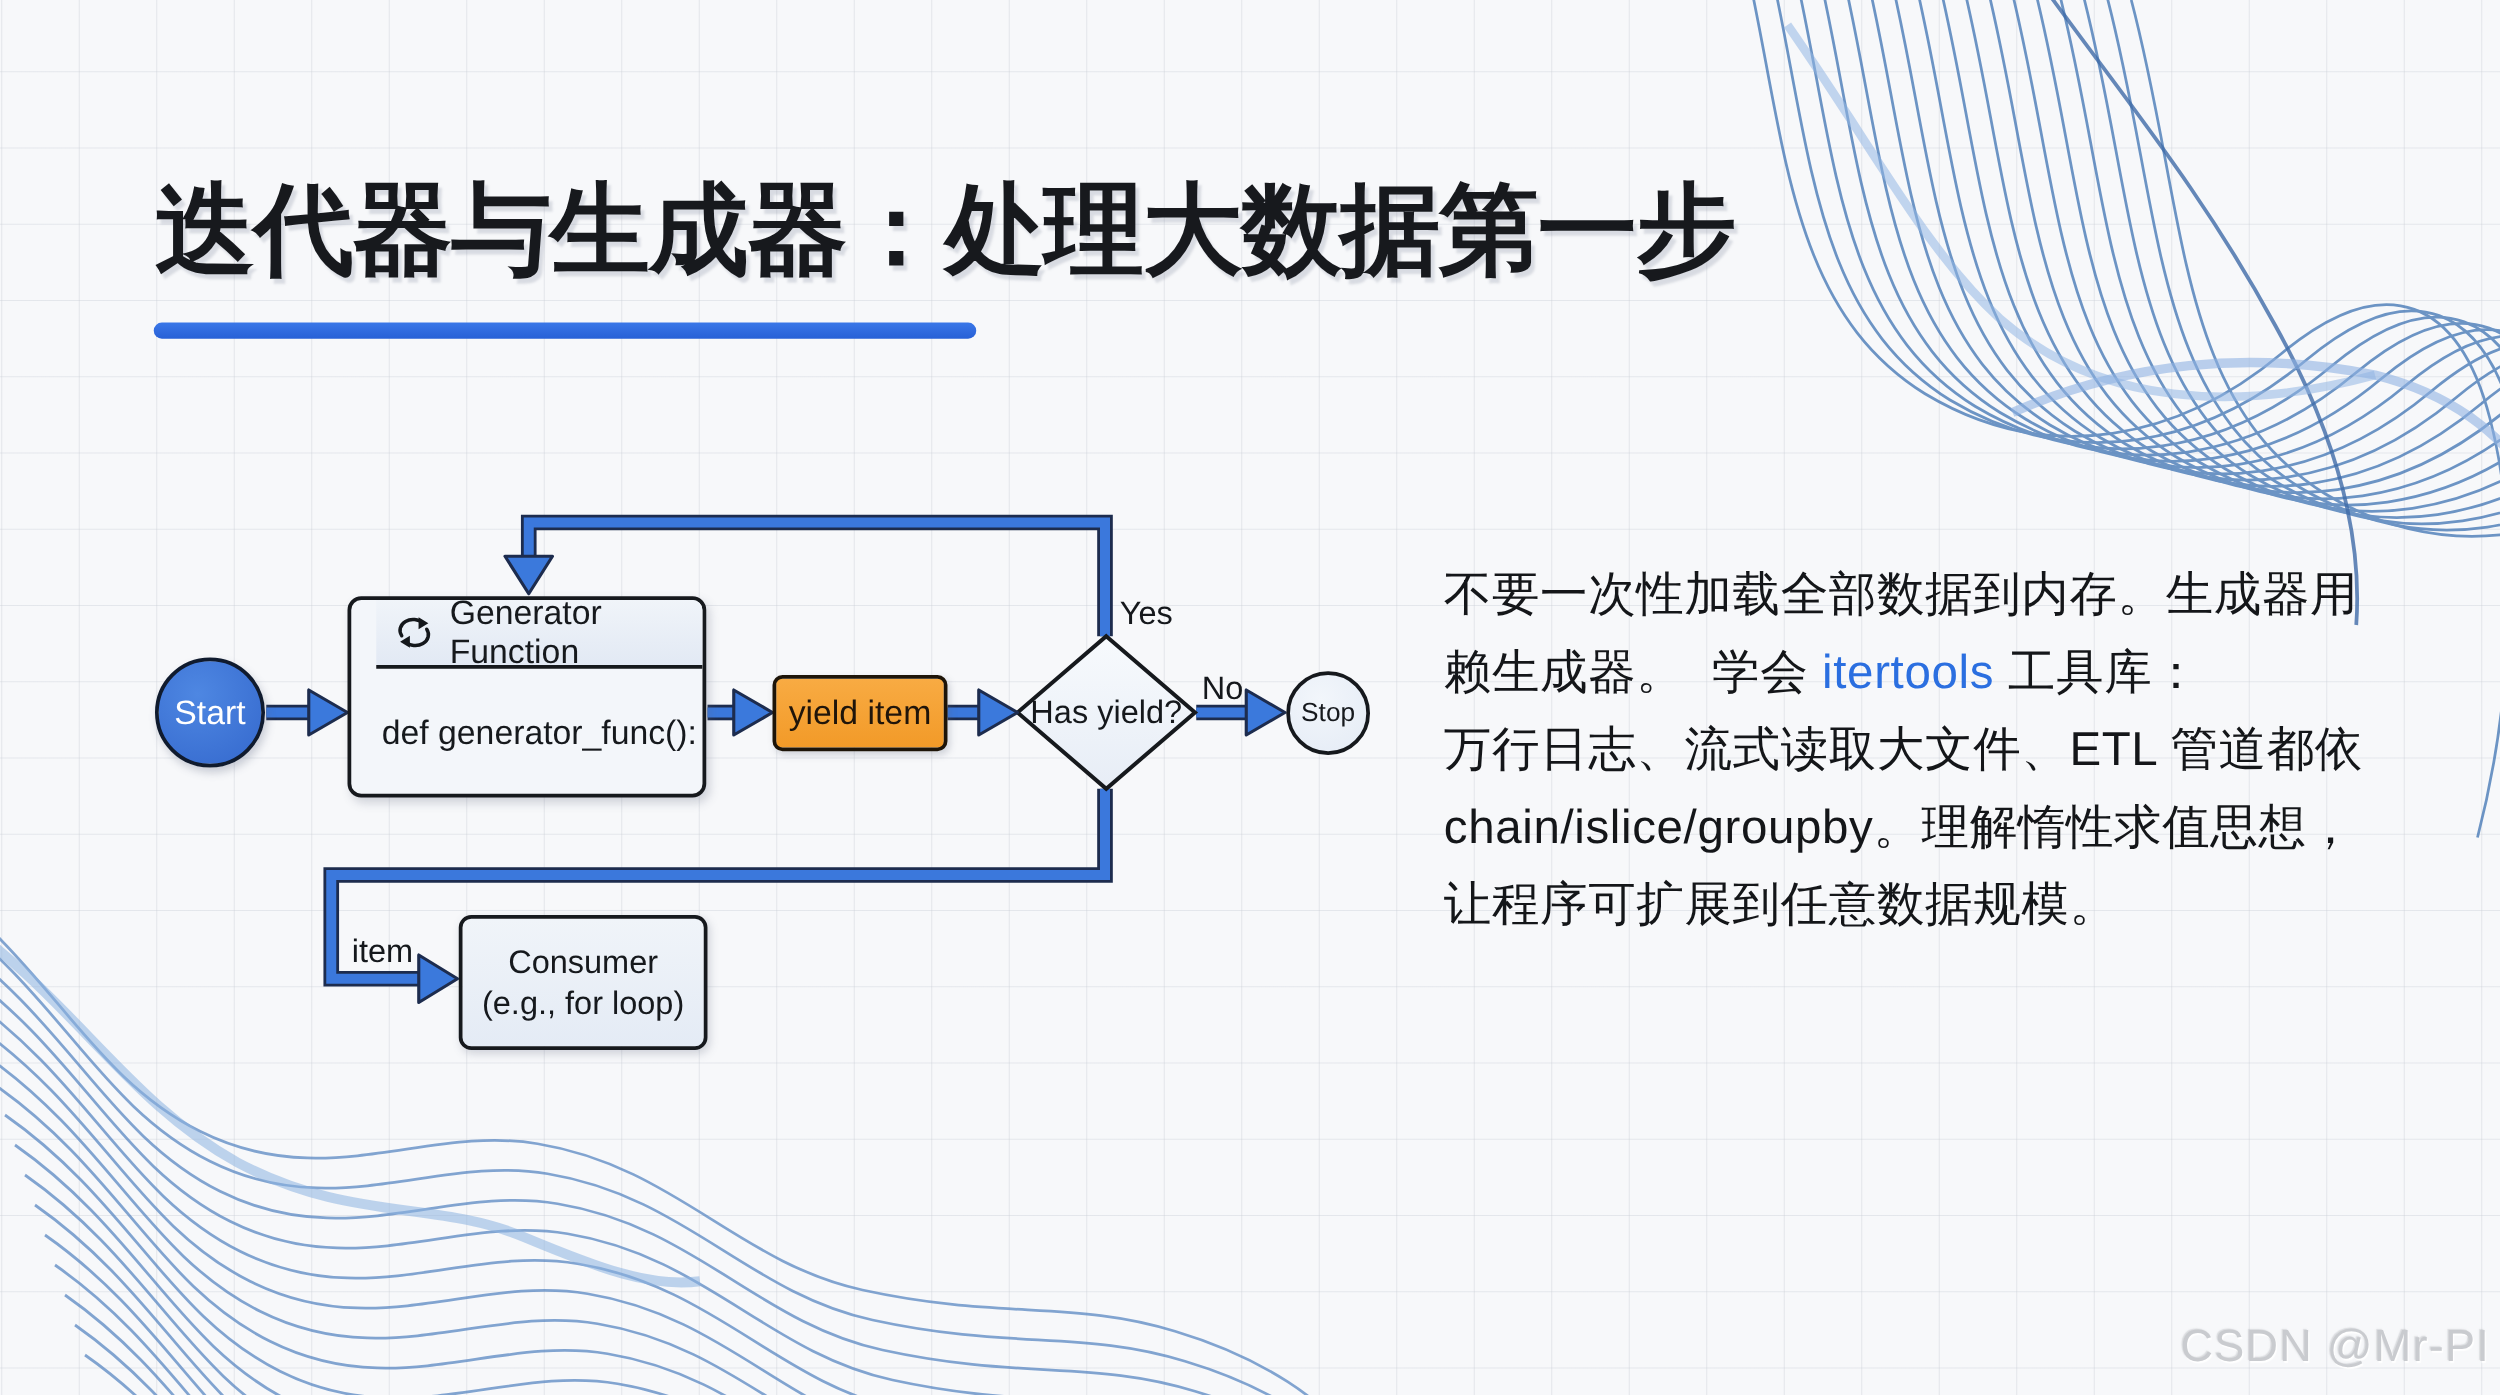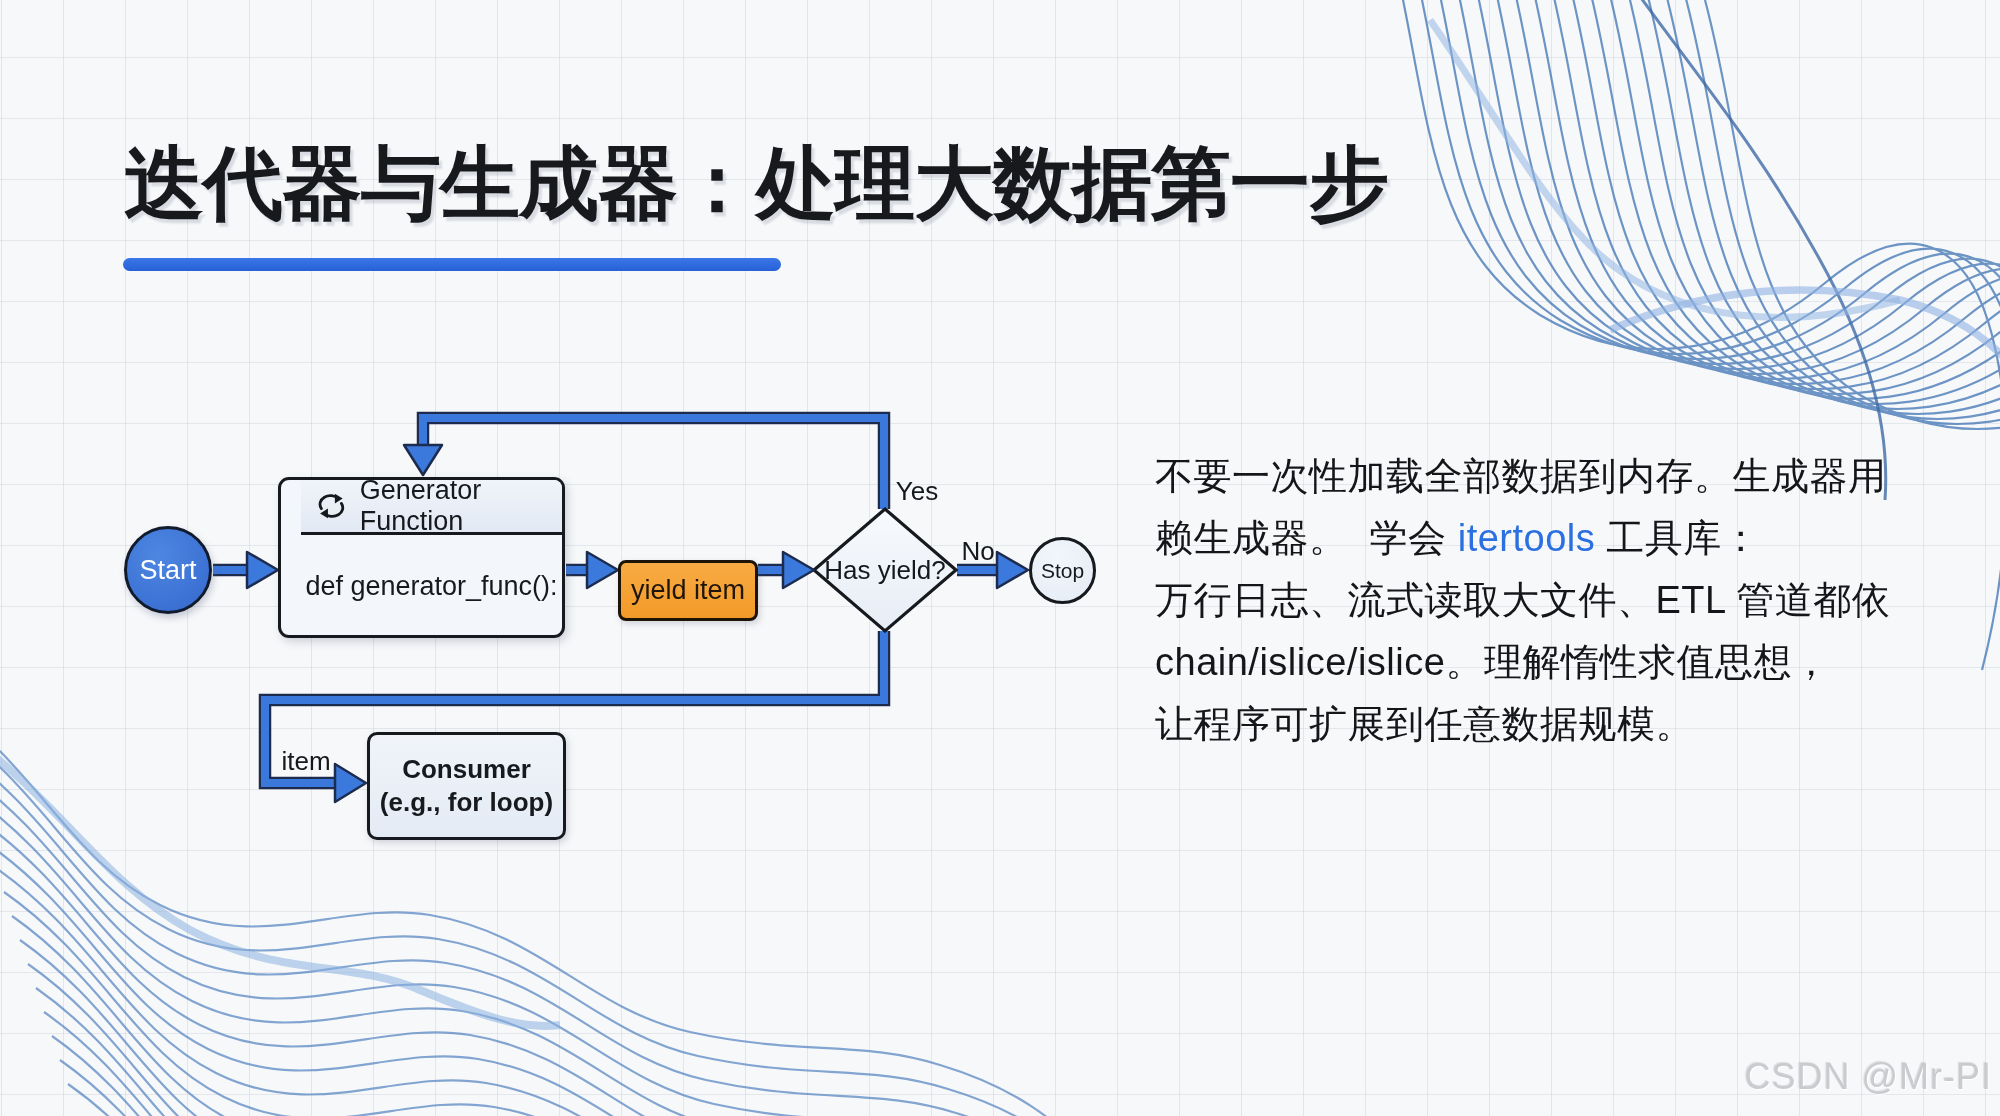--- a/index.html
+++ b/index.html
@@ -56,35 +56,33 @@
   .n-gen-body{
     height:103px;display:flex;align-items:center;justify-content:center;
     padding-bottom:16px;font-size:27px;
   }
   .n-yield{
     left:618px;top:540px;width:140px;height:61px;border-radius:8px;
     background:linear-gradient(#f8ab43,#f29a28);border:3px solid #1d1408;
     display:flex;align-items:center;justify-content:center;
     font-size:27px;color:#20150a;
     box-shadow:2px 3px 6px rgba(90,100,125,.25);
-    margin-top:20px;
   }
   .n-stop{
     left:1029px;top:537px;width:67px;height:67px;border-radius:50%;
     background:radial-gradient(circle at 40% 32%,#f2f6fb,#e4ebf5);
     border:3px solid #16191d;
     display:flex;align-items:center;justify-content:center;font-size:21px;
   }
   .n-consumer{
     left:367px;top:732px;width:199px;height:108px;border-radius:10px;
     background:linear-gradient(#f0f4f9,#e4ebf5);border:3px solid #16191d;
     display:flex;flex-direction:column;align-items:center;justify-content:center;
     font-size:26px;line-height:33px;
     box-shadow:2px 3px 7px rgba(90,100,125,.25);
-    font-weight:bold;
   }
   .fc-label{
     position:absolute;transform:translate(-50%,-50%);
     font-size:26px;color:#15181c;white-space:nowrap;
   }
   
   .para{position:absolute;left:1155px;top:445px;}
   .para-line{
     height:62px;line-height:62px;font-size:38px;letter-spacing:.5px;
     color:#141619;white-space:pre;
@@ -226,19 +224,19 @@
   </div>
 
   <div class="fc-label" style="left:917px;top:491px;">Yes</div>
   <div class="fc-label" style="left:978px;top:551px;">No</div>
   <div class="fc-label" style="left:306px;top:761px;text-align:center;">item</div>
 
   <div class="para">
     <div class="para-line"><span>不要一次性加载全部数据到内存。生成器用</span></div>
     <div class="para-line"><span>赖生成器。  学会 </span><span class="seg-b">itertools</span><span> 工具库：</span></div>
     <div class="para-line"><span>万行日志、流式读取大文件、ETL 管道都依</span></div>
-    <div class="para-line"><span>chain/islice/islice。理解惰性求值思想，</span></div>
+    <div class="para-line"><span>chain/islice/groupby。理解惰性求值思想，</span></div>
     <div class="para-line"><span>让程序可扩展到任意数据规模。</span></div>
   </div>
 
   <div class="watermark">CSDN @Mr-PI</div>
 
 </div>
 
 </body></html>

